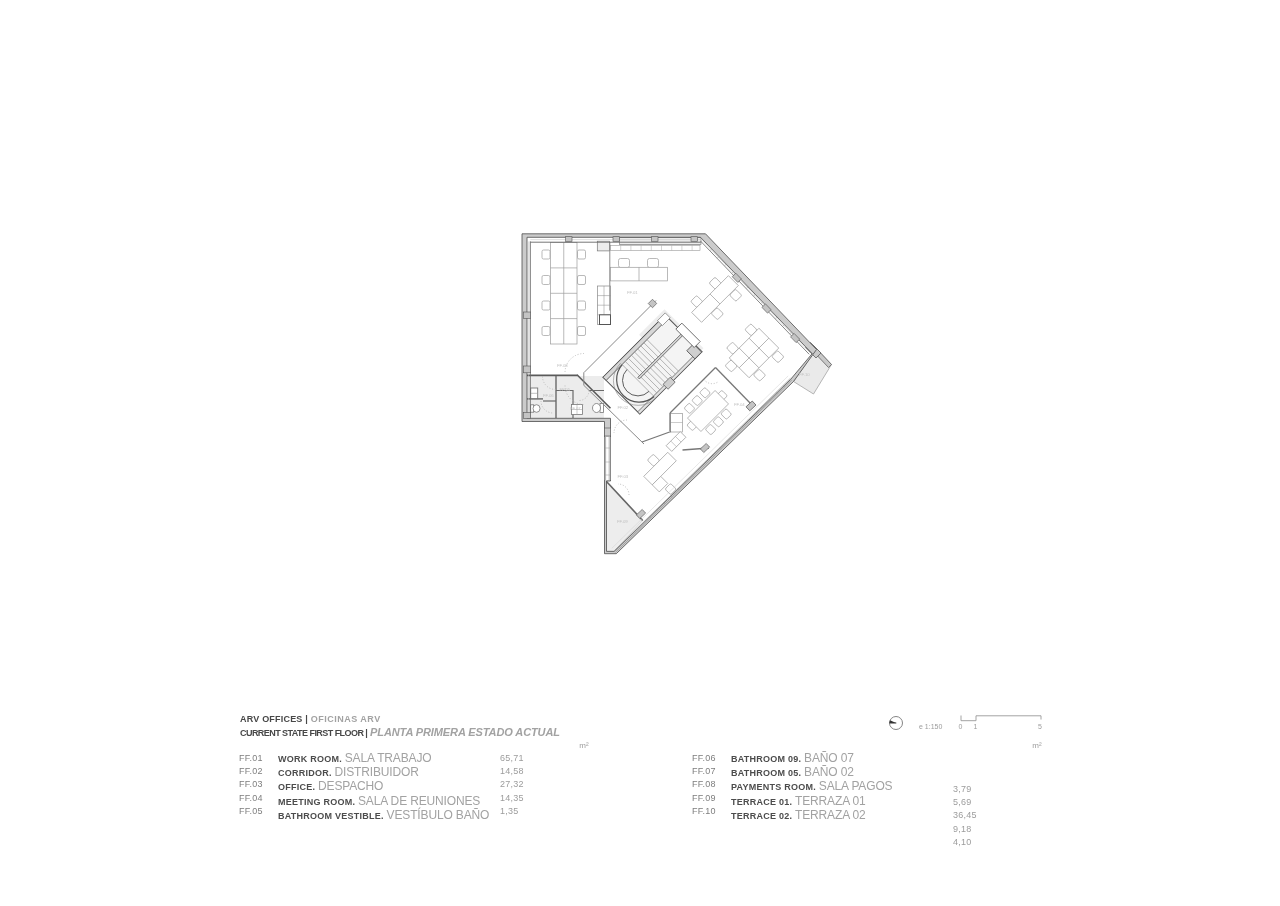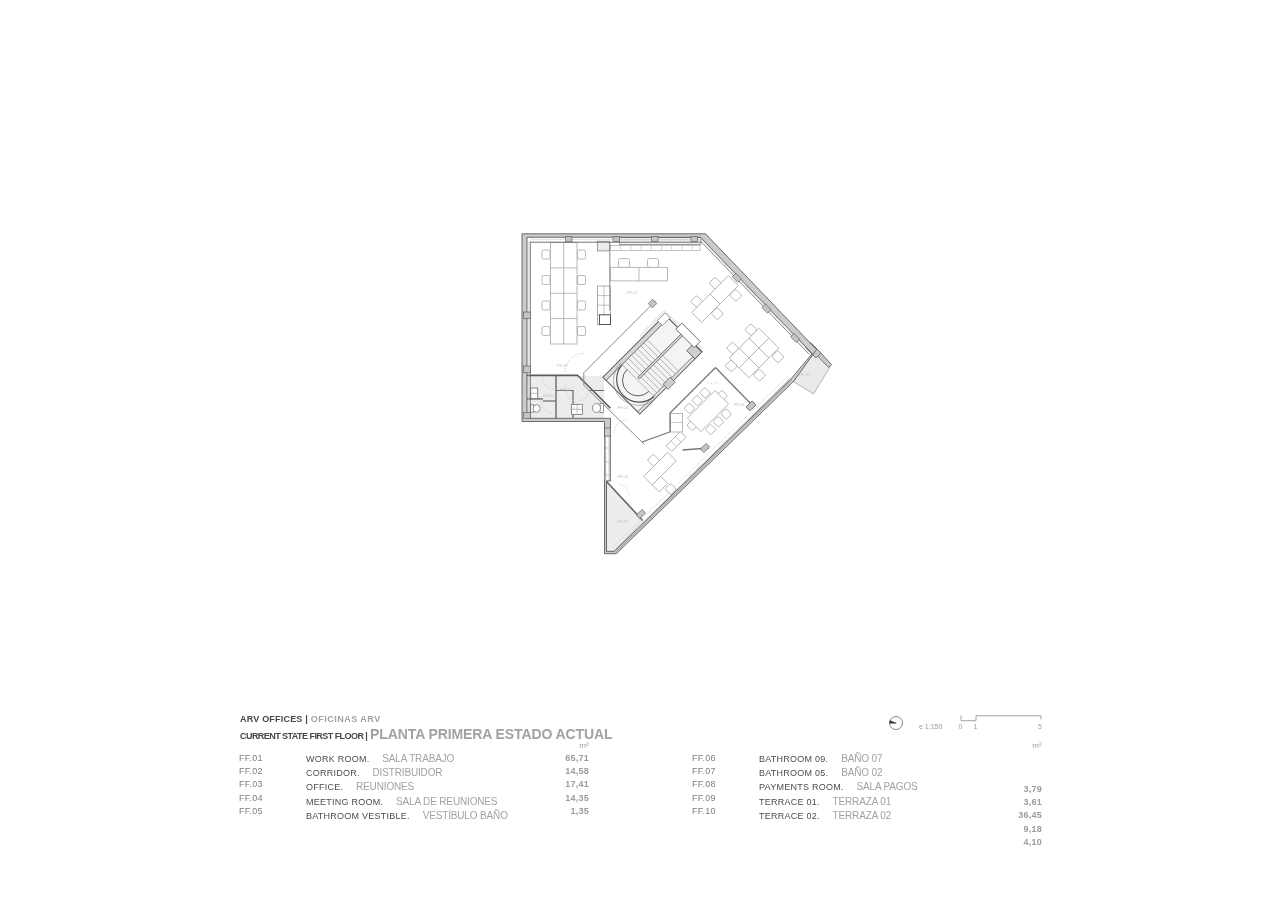--- a/index.html
+++ b/index.html
@@ -3,23 +3,23 @@
 <meta charset="utf-8">
 <style>
 html,body{margin:0;padding:0;background:#fff;width:1280px;height:906px;overflow:hidden;}
 body{font-family:"Liberation Sans",sans-serif;position:relative;}
 .abs{position:absolute;}
 .t1{font-size:9px;font-weight:bold;color:#474747;letter-spacing:.2px;text-align:center;}
 .t2d{letter-spacing:-0.55px;}
 .gy{color:#a2a2a2;letter-spacing:.5px;}
 .row{font-size:9px;line-height:13.2px;color:#474747;letter-spacing:.25px;}
 .code{color:#7e7e7e;}
-.nm{font-weight:normal;color:#4c4c4c;margin-left:28px;}
-.sub{color:#a2a2a2;font-weight:normal;font-size:10px;letter-spacing:-0.15px;margin-left:10px;}
-.val{color:#9c9c9c;text-align:right;font-weight:bold;}
+.nm{font-weight:bold;color:#4c4c4c;}
+.sub{color:#a2a2a2;font-weight:normal;font-size:12px;letter-spacing:-0.15px;}
+.val{color:#9c9c9c;}
 </style>
 </head>
 <body>
 <svg class="abs" style="left:0;top:0" width="1280" height="906" viewBox="0 0 1280 906">
 
 <g>
 
 <polygon points="527,237.3 700.5,237.3 812.2,353.6 790.5,379.5 606.5,549 606.5,481 610.5,481 610.5,418.3 527,418.3" fill="#ffffff"></polygon>
 
 <g>
@@ -355,42 +355,42 @@
 <g font-family="Liberation Sans, sans-serif" font-size="7" fill="#9c9c9c">
 <text x="958.5" y="729">0</text>
 <text x="973.5" y="729">1</text>
 <text x="1038" y="729">5</text>
 <text x="919" y="729">e 1:150</text>
 </g>
 </svg>
 
 <div class="abs t1" style="left:240px;top:713.5px;">ARV OFFICES&nbsp;|&nbsp;<span class="gy">OFICINAS ARV</span></div>
 
-<div class="abs t1" style="left:240px;top:726px;"><span class="t2d">CURRENT STATE FIRST FLOOR&nbsp;|</span>&nbsp;<span class="gy" style="letter-spacing:-0.1px;font-size:14px;">PLANTA PRIMERA ESTADO ACTUAL</span></div>
+<div class="abs t1" style="left:240px;top:726px;"><span class="t2d">CURRENT STATE FIRST FLOOR&nbsp;|</span>&nbsp;<span class="gy" style="letter-spacing:-0.1px;font-size:11px;font-style:italic;">PLANTA PRIMERA ESTADO ACTUAL</span></div>
 
 <div class="abs row" style="left:500px;top:738.5px;width:89px;text-align:right;color:#9c9c9c;font-size:8px;">m²</div>
 
 <div class="abs row" style="left:239px;top:752px;">
 <div><span class="code">FF.01</span></div>
 <div><span class="code">FF.02</span></div>
 <div><span class="code">FF.03</span></div>
 <div><span class="code">FF.04</span></div>
 <div><span class="code">FF.05</span></div>
 </div>
 <div class="abs row" style="left:278px;top:752px;">
 <div><span class="nm">WORK ROOM.</span> <span class="sub">SALA TRABAJO</span></div>
 <div><span class="nm">CORRIDOR.</span> <span class="sub">DISTRIBUIDOR</span></div>
-<div><span class="nm">OFFICE.</span> <span class="sub">REUNIONES</span></div>
+<div><span class="nm">OFFICE.</span> <span class="sub">DESPACHO</span></div>
 <div><span class="nm">MEETING ROOM.</span> <span class="sub">SALA DE REUNIONES</span></div>
 <div><span class="nm">BATHROOM VESTIBLE.</span> <span class="sub">VESTÍBULO BAÑO</span></div>
 </div>
 <div class="abs row val" style="left:500px;top:752px;width:89px;">
 <div>65,71</div>
     <div>14,58</div>
-    <div>17,41</div>
+    <div>27,32</div>
     <div>14,35</div>
     <div>1,35</div>
 </div>
 
 <div class="abs row" style="left:953px;top:738.5px;width:89px;text-align:right;color:#9c9c9c;font-size:8px;">m²</div>
 
 <div class="abs row" style="left:692px;top:752px;">
 <div><span class="code">FF.06</span></div>
 <div><span class="code">FF.07</span></div>
 <div><span class="code">FF.08</span></div>
@@ -399,17 +399,17 @@
 </div>
 <div class="abs row" style="left:731px;top:752px;">
 <div><span class="nm">BATHROOM 09.</span> <span class="sub">BAÑO 07</span></div>
 <div><span class="nm">BATHROOM 05.</span> <span class="sub">BAÑO 02</span></div>
 <div><span class="nm">PAYMENTS ROOM.</span> <span class="sub">SALA PAGOS</span></div>
 <div><span class="nm">TERRACE 01.</span> <span class="sub">TERRAZA 01</span></div>
 <div><span class="nm">TERRACE 02.</span> <span class="sub">TERRAZA 02</span></div>
 </div>
 <div class="abs row val" style="left:953px;top:783px;width:89px;">
 <div>3,79</div>
-    <div>3,61</div>
+    <div>5,69</div>
     <div>36,45</div>
     <div>9,18</div>
     <div>4,10</div>
 </div>
 
 </body></html>

